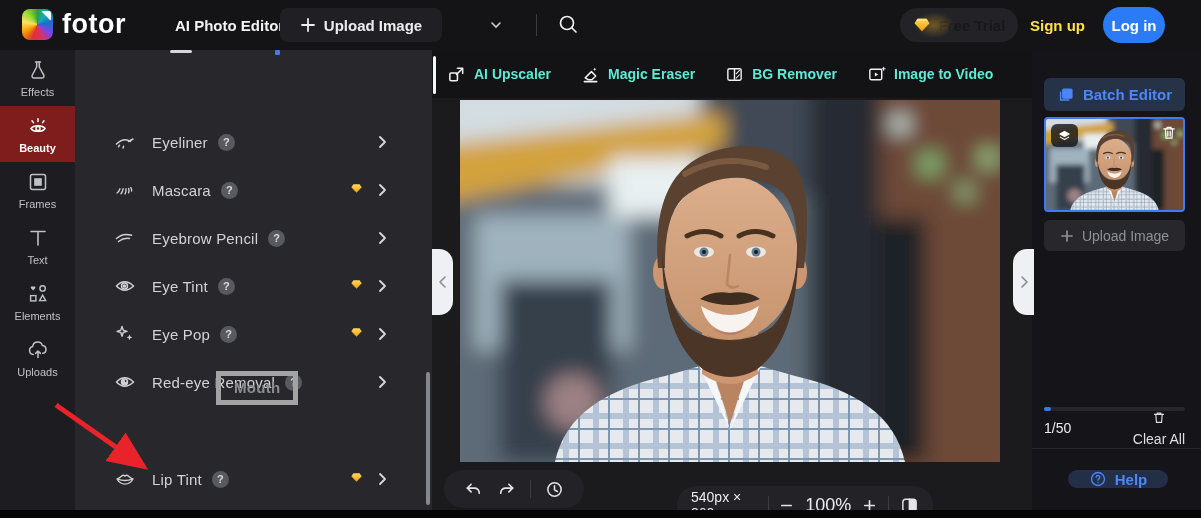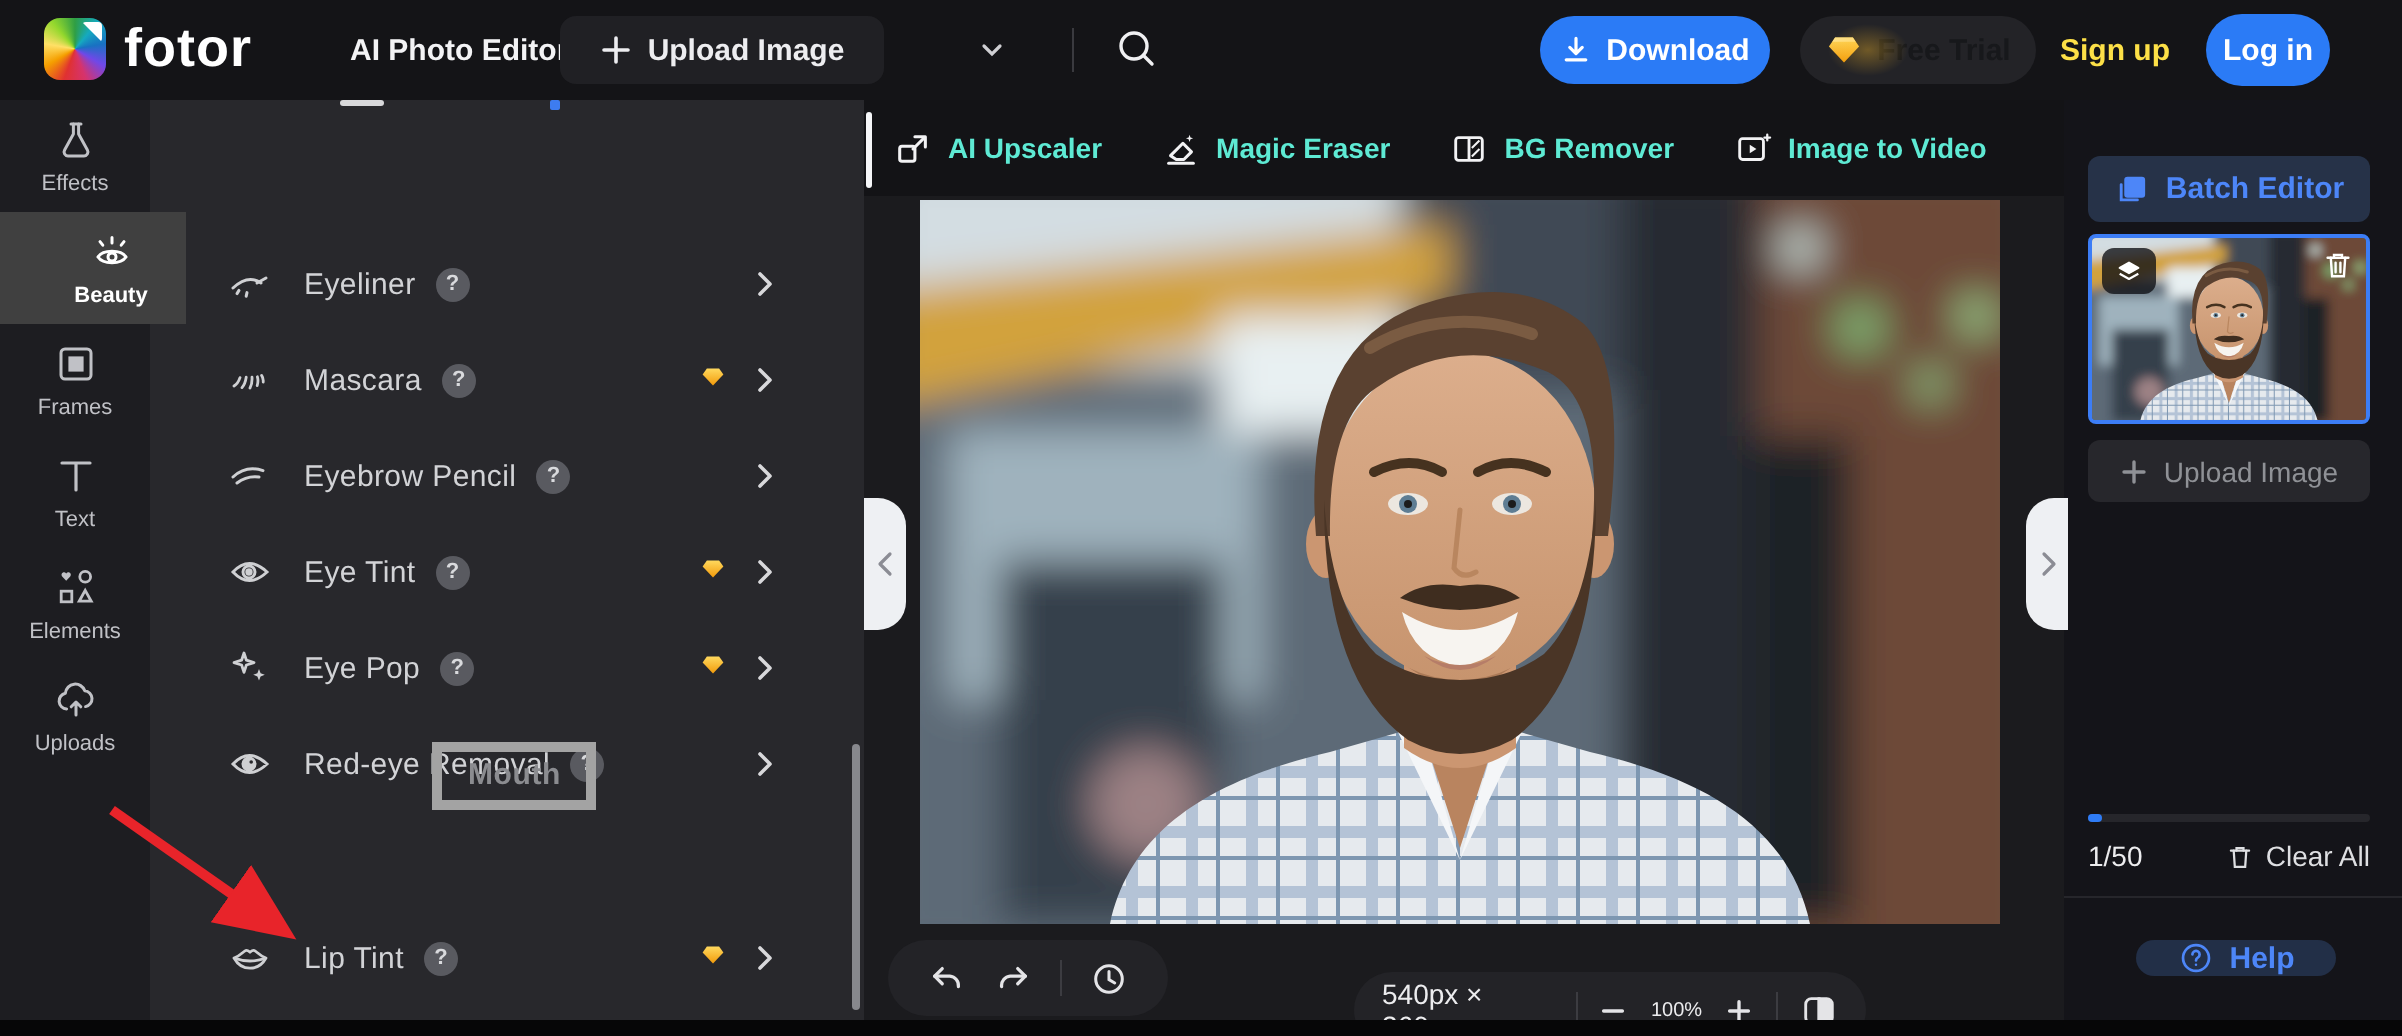--- a/index.html
+++ b/index.html
@@ -32,21 +32,21 @@
   .link-signup{position:absolute;left:1030px;top:0;height:50px;display:flex;align-items:center;
      font-size:15px;font-weight:700;color:#fde047;cursor:pointer;}
   .btn-login{position:absolute;left:1103px;top:7px;width:62px;height:36px;border-radius:18px;background:#2b7bf6;
      display:flex;align-items:center;justify-content:center;font-size:15px;font-weight:700;color:#fff;cursor:pointer;}
 
   
   .sidebar{position:absolute;left:0;top:50px;width:75px;height:468px;background:#1d1d21;z-index:20;}
   .side-item{width:75px;height:56px;display:flex;flex-direction:column;align-items:center;justify-content:center;
      gap:4px;cursor:pointer;}
   .side-item .lbl{font-size:11px;color:#c0c1c6;}
-  .side-item.active{background:#404040;padding-left:18px;}
+  .side-item.active{background:#7f1d1d;}
   .side-item.active .lbl{color:#fff;font-weight:700;}
 
   
   .panel{position:absolute;left:75px;top:50px;width:357px;height:468px;background:#28282c;z-index:15;}
   .frag-dash{position:absolute;left:95px;top:0px;width:22px;height:3px;background:#d8d8da;border-radius:2px;}
   .frag-dot{position:absolute;left:200px;top:0px;width:5px;height:5px;background:#3d7cf0;border-radius:1px;}
   .tool-row{position:absolute;left:20px;width:320px;height:44px;display:flex;align-items:center;cursor:pointer;}
   .tool-row .t-icon{width:24px;height:24px;margin-left:18px;flex:0 0 auto;}
   .tool-row .t-label{font-size:15px;color:#d2d3d6;margin-left:15px;letter-spacing:.2px;}
   .help-dot{width:17px;height:17px;border-radius:50%;background:#595a60;color:#d9dadd;font-size:11px;font-weight:700;
@@ -71,42 +71,42 @@
   .tab span{font-size:14px;font-weight:700;color:#5eead4;}
   .tab-scroll{position:absolute;left:1px;top:6px;width:3px;height:38px;background:#f5f6f8;border-radius:2px;}
   .photo{position:absolute;left:28px;top:50px;width:540px;height:362px;overflow:hidden;background:#46525c;}
   .photo svg{width:540px;height:362px;}
 
   .pill{position:absolute;height:38px;border-radius:19px;background:#232327;display:flex;align-items:center;z-index:12;}
   .pill-left{left:12px;top:420px;width:128px;justify-content:space-evenly;padding:0 6px;}
   .pill-right{left:245px;top:436px;width:256px;padding:0 14px;box-sizing:border-box;gap:11px;}
   .pill .v-div{width:1px;height:18px;background:#3c3c41;}
   .pill-right .dims{font-size:14px;color:#ececee;}
-  .pill-right .zoomv{font-size:10px;color:#ececee;}
+  .pill-right .zoomv{font-size:18px;color:#ececee;}
   .icon-btn{cursor:pointer;display:flex;align-items:center;justify-content:center;}
 
   
   .rpanel{position:absolute;left:1032px;top:50px;width:169px;height:468px;background:#141419;z-index:20;}
   .batch-btn{position:absolute;left:12px;top:28px;width:141px;height:33px;border-radius:6px;background:#263248;
      display:flex;align-items:center;justify-content:center;gap:8px;cursor:pointer;}
   .batch-btn span{font-size:15px;font-weight:700;color:#4d86f8;}
   .thumb{position:absolute;left:12px;top:67px;width:137px;height:91px;border:2px solid #3c7df6;border-radius:4px;
      overflow:hidden;cursor:pointer;background:#46525c;}
   .thumb svg.portrait{width:137px;height:92px;}
   .thumb-badge{position:absolute;left:5px;top:5px;width:27px;height:23px;border-radius:6px;background:rgba(14,16,21,.78);
      display:flex;align-items:center;justify-content:center;cursor:pointer;}
   .thumb-trash{position:absolute;right:6px;top:5px;cursor:pointer;}
   .rupload{position:absolute;left:12px;top:170px;width:141px;height:31px;border-radius:6px;background:#27272c;
      display:flex;align-items:center;justify-content:center;gap:8px;cursor:pointer;}
   .rupload span{font-size:14px;color:#8f9196;}
   .progress{position:absolute;left:12px;top:357px;width:141px;height:4px;border-radius:2px;background:#26262b;}
   .progress .fill{width:7px;height:4px;border-radius:2px;background:#2f7cf6;}
   .counter-row{position:absolute;left:12px;top:366px;width:141px;height:24px;display:flex;align-items:center;justify-content:space-between;}
   .counter-row .cnt{font-size:14px;color:#ececee;}
-  .clear-all{display:flex;align-items:center;gap:6px;cursor:pointer;}
+  .clear-all{display:flex;align-items:center;gap:6px;cursor:pointer;flex-direction:column;}
   .clear-all span{font-size:14px;color:#dedfe2;}
   .r-div{position:absolute;left:0;top:398px;width:169px;height:1px;background:#26262b;}
   .help-btn{position:absolute;left:36px;top:420px;width:100px;height:18px;border-radius:17px;background:#222f47;
      display:flex;align-items:center;justify-content:center;gap:8px;cursor:pointer;}
   .help-btn span{font-size:15px;font-weight:700;color:#4d86f8;}
 
   .bottom-strip{position:absolute;left:0;top:510px;width:1201px;height:8px;background:#060607;z-index:40;}
   .annot-arrow{position:absolute;left:40px;top:396px;z-index:50;pointer-events:none;}
 </style>
 </head>
@@ -206,26 +206,20 @@
           <path d="M4 6l4 4 4-4" stroke="#cfcfd3" stroke-width="1.6" fill="none" stroke-linecap="round"></path>
         </svg>
     </div>
     <div class="tb-divider"></div>
     <div class="search-btn">
       <svg width="24" height="24" viewBox="0 0 24 24">
           <circle cx="11" cy="11" r="6.5" stroke="#f0f0f2" stroke-width="1.7" fill="none"></circle>
           <path d="M16 16l4 4" stroke="#f0f0f2" stroke-width="1.7" stroke-linecap="round"></path>
         </svg>
     </div>
-    <div class="btn-download">
-      <svg width="16" height="16" viewBox="0 0 18 18">
-          <path d="M9 2.5v8M5.5 7.5L9 11l3.5-3.5M3.5 14.5h11" stroke="#fff" stroke-width="1.8" fill="none" stroke-linecap="round" stroke-linejoin="round"></path>
-        </svg>
-      <span>Download</span>
-    </div>
     <div class="btn-trial">
       <span class="glow"></span>
       <svg width="18" height="16" viewBox="0 0 20 18">
           <path d="M5 2h10l3.5 5L10 16 1.5 7z" fill="url(#gemg)"></path>
           <path d="M5 2h10l1.6 2.4H3.4z" fill="#ffe28a"></path>
         </svg>
       <span>Free Trial</span>
     </div>
     <div class="link-signup">
       <span>Sign up</span>

